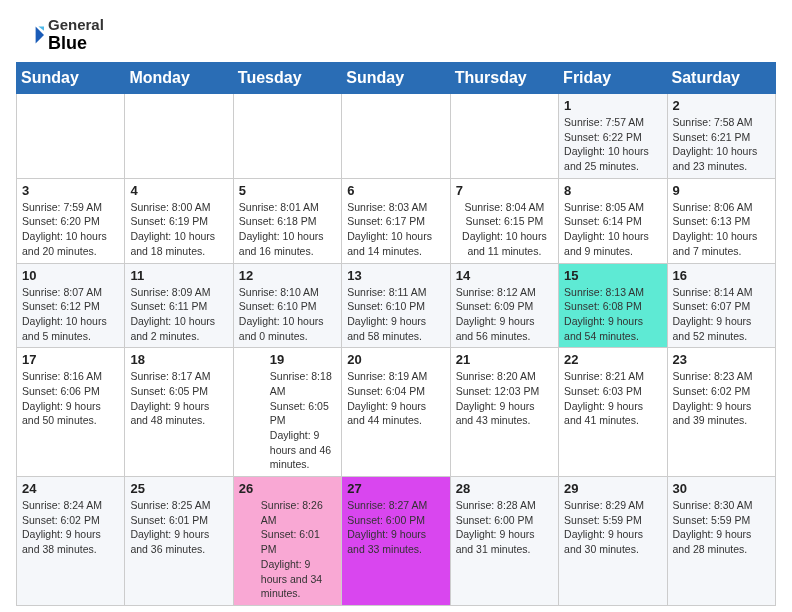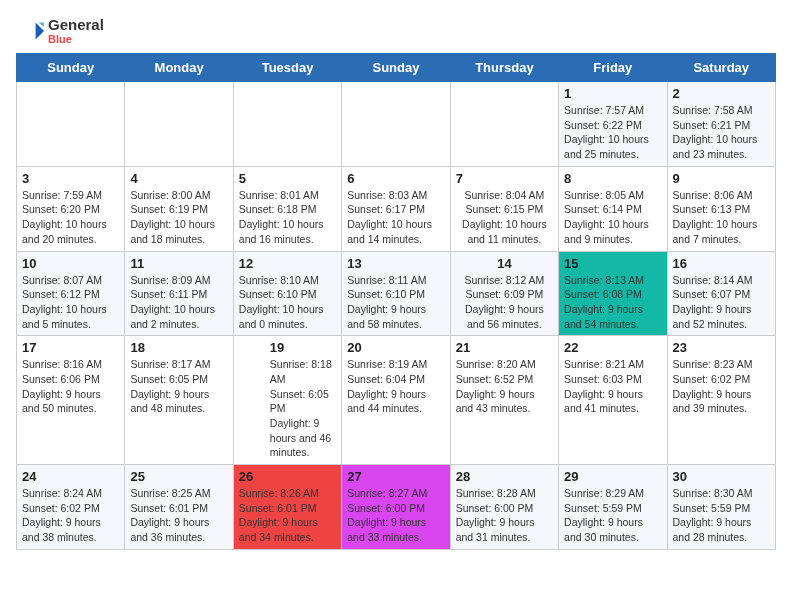--- a/index.html
+++ b/index.html
@@ -42,22 +42,22 @@
     .calendar {
       width: 100%;
       border-collapse: collapse;
       margin-top: 8px;
       font-size: 11px;
     }
     .calendar thead th {
       background: #2a6db5;
       color: #fff;
       padding: 6px 4px;
-      text-align: center;
-      font-size: 13px;
+      text-align: left;
+      font-size: 16px;
       font-weight: bold;
       border: 1px solid #2a6db5;
     }
     .calendar tbody td {
       border: 1px solid #ccc;
       vertical-align: top;
       padding: 4px 5px;
       width: 108px;
       min-height: 80px;
       background: #fff;
@@ -89,21 +89,21 @@
 
 <div class="header">
   <div class="logo">
     <svg class="logo-icon" viewBox="0 0 40 40">
       <rect x="0" y="0" width="40" height="40" fill="white"></rect>
       <polygon points="28,8 40,20 28,32 28,8" fill="#1a5cb8"></polygon>
       <polygon points="32,8 40,14 40,8" fill="#4db8e8"></polygon>
     </svg>
     <div>
       <div style="font-size:15px;font-weight:bold;color:#333;">General</div>
-      <div style="font-size:11px;font-weight:bold;color:#ef4444;">Blue</div>
+      <div style="font-size:18px;font-weight:bold;color:#000000;">Blue</div>
     </div>
   </div>
   <div class="title-block">
     <div class="month-title"></div>
     <div class="location-title"></div>
   </div>
 </div>
 
 <table class="calendar">
   <thead>
@@ -199,27 +199,27 @@
           <div class="day-info" style="white-space: pre-line;">Sunrise: 8:10 AM
 Sunset: 6:10 PM
 Daylight: 10 hours and 0 minutes.</div>
         </td>
         <td style="background: rgb(245, 247, 250);">
           <span class="day-number">13</span>
           <div class="day-info" style="white-space: pre-line;">Sunrise: 8:11 AM
 Sunset: 6:10 PM
 Daylight: 9 hours and 58 minutes.</div>
         </td>
-        <td style="background: rgb(245, 247, 250); text-align: center;">
+        <td style="background: rgb(245, 247, 250);">
           <span class="day-number">14</span>
           <div class="day-info" style="white-space: pre-line;">Sunrise: 8:12 AM
 Sunset: 6:09 PM
 Daylight: 9 hours and 56 minutes.</div>
         </td>
-        <td style="background: #14b8a6;">
+        <td style="background: #5eead4;">
           <span class="day-number">15</span>
           <div class="day-info" style="white-space: pre-line;">Sunrise: 8:13 AM
 Sunset: 6:08 PM
 Daylight: 9 hours and 54 minutes.</div>
         </td>
         <td style="background: rgb(245, 247, 250);">
           <span class="day-number">16</span>
           <div class="day-info" style="white-space: pre-line;">Sunrise: 8:14 AM
 Sunset: 6:07 PM
 Daylight: 9 hours and 52 minutes.</div>
@@ -246,21 +246,21 @@
         </td>
         <td style="background: rgb(255, 255, 255);">
           <span class="day-number">20</span>
           <div class="day-info" style="white-space: pre-line;">Sunrise: 8:19 AM
 Sunset: 6:04 PM
 Daylight: 9 hours and 44 minutes.</div>
         </td>
         <td style="background: rgb(255, 255, 255);">
           <span class="day-number">21</span>
           <div class="day-info" style="white-space: pre-line;">Sunrise: 8:20 AM
-Sunset: 6:52 PM
+Sunset: 12:03 PM
 Daylight: 9 hours and 43 minutes.</div>
         </td>
         <td style="background: rgb(255, 255, 255);">
           <span class="day-number">22</span>
           <div class="day-info" style="white-space: pre-line;">Sunrise: 8:21 AM
 Sunset: 6:03 PM
 Daylight: 9 hours and 41 minutes.</div>
         </td>
         <td style="background: rgb(255, 255, 255);">
           <span class="day-number">23</span>
@@ -275,23 +275,23 @@
           <div class="day-info" style="white-space: pre-line;">Sunrise: 8:24 AM
 Sunset: 6:02 PM
 Daylight: 9 hours and 38 minutes.</div>
         </td>
         <td style="background: rgb(245, 247, 250);">
           <span class="day-number">25</span>
           <div class="day-info" style="white-space: pre-line;">Sunrise: 8:25 AM
 Sunset: 6:01 PM
 Daylight: 9 hours and 36 minutes.</div>
         </td>
-        <td style="background: #ef4444;">
+        <td style="background: #f9a8d4;">
           <span class="day-number">26</span>
-          <div class="day-info" style="white-space: pre-line;">Sunrise: 8:26 AM
+          <div class="day-info" style="white-space: pre-line; margin-left: 22px;">Sunrise: 8:26 AM
 Sunset: 6:01 PM
 Daylight: 9 hours and 34 minutes.</div>
         </td>
         <td style="background: #d946ef; margin-top: 42px;">
           <span class="day-number">27</span>
           <div class="day-info" style="white-space: pre-line;">Sunrise: 8:27 AM
 Sunset: 6:00 PM
 Daylight: 9 hours and 33 minutes.</div>
         </td>
         <td style="background: rgb(245, 247, 250);">

